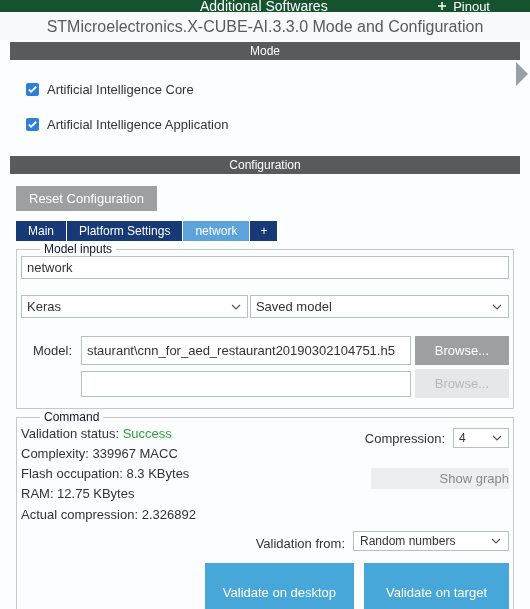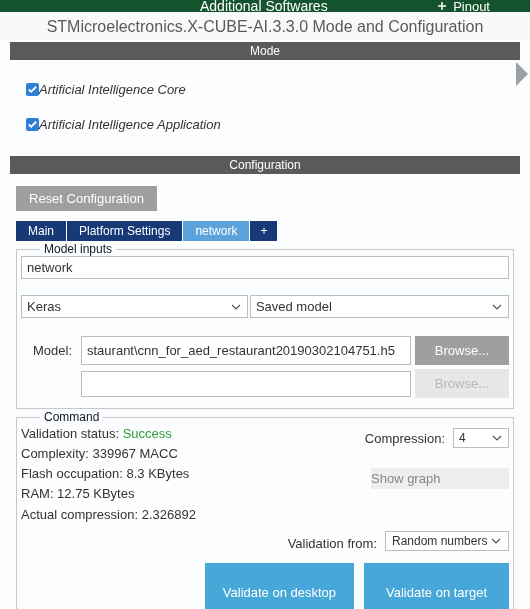--- a/index.html
+++ b/index.html
@@ -3,21 +3,21 @@
 <meta charset="utf-8">
 <style>
   * { box-sizing: border-box; margin: 0; padding: 0; font-family: Arial, sans-serif; }
   body { width: 530px; height: 609px; background: #fcfdfe; overflow: hidden; }
   .topbar { background: #14532d; color: #fff; height: 12px; font-size: 14px; display: flex; align-items: center; justify-content: space-between; padding: 0 40px 0 200px; overflow: hidden; }
   .pinout { display: flex; align-items: center; font-size: 13px; gap: 6px; }
   .subtitle { background: #f7f9fa; color: #5a5a5a; font-size: 16px; text-align: center; padding: 6px 0 4px; }
   .outer { padding: 0 10px; }
   .band { background: #595a5c; color: #fff; font-size: 12px; text-align: center; padding: 2px 0; margin-top: 2px; }
   .mode-box { padding: 14px 16px 12px; }
-  .check-row { display: flex; align-items: center; margin: 8px 0 20px; font-size: 13px; color: #333; font-style: italic; }
+  .check-row { display: flex; align-items: center; gap: 8px; margin: 8px 0 20px; font-size: 13px; color: #333; }
   .check-row:last-child { margin-bottom: 10px; }
   .checkbox { width: 13px; height: 13px; background: #2f7fd6; display: inline-flex; align-items: center; justify-content: center; border-radius: 2px; }
   .checkbox svg { width: 11px; height: 11px; }
   .config-area { padding: 0 6px; margin-top: 6px; }
   .reset-btn { background: #9e9fa0; color: #fff; font-size: 13px; padding: 5px 13px; border: none; margin: 6px 0 6px 0; display: inline-block; }
   .tabs { display: flex; margin-top: 4px; }
   .tab { font-size: 12px; color: #fff; padding: 3px 12px; border-right: 1px solid #fff; cursor: pointer; }
   .tab.dark { background: #173976; }
   .tab.light { background: #5da3db; }
   .tab.plus { background: #173976; padding: 3px 10px; }
@@ -31,24 +31,24 @@
   .model-label { font-size: 13px; color: #333; width: 56px; padding-left: 12px; }
   .model-input { flex: 1; border: 1px solid #b8bfc4; font-size: 13px; padding: 6px 5px; background: #fff; color: #333; overflow: hidden; white-space: nowrap; }
   .browse-btn { background: #9e9fa0; color: #fff; font-size: 13px; padding: 7px 20px; border: none; }
   .browse-btn.disabled { background: #e6e7e8; color: #b8b8b8; }
   .stats { display: flex; gap: 20px; }
   .stats-left { font-size: 13px; color: #333; line-height: 1.55; }
   .stats-left .success { color: #2fa03c; }
   .stats-right { margin-left: auto; display: flex; flex-direction: column; align-items: flex-end; gap: 6px; padding-top: 4px; }
   .comp-row { display: flex; align-items: center; gap: 8px; font-size: 13px; color: #333; }
   .comp-select { border: 1px solid #b8bfc4; width: 56px; padding: 2px 5px; display: flex; justify-content: space-between; align-items: center; font-size: 12px; background: #fff; }
-  .btn-grey { background: #eceeef; color: #888; font-size: 13px; border: none; padding: 3px 0; width: 138px; text-align: left; margin-top: 14px; }
+  .btn-grey { background: #eceeef; color: #888; font-size: 13px; border: none; padding: 3px 0; width: 138px; text-align: right; margin-top: 14px; }
   .btn-blue { background: #3f91d6; color: #fff; font-size: 13px; border: none; padding: 3px 0; width: 138px; text-align: center; }
   .valfrom-row { display: flex; align-items: flex-end; justify-content: flex-end; gap: 8px; font-size: 13px; color: #333; margin-top: 6px; }
-  .valfrom-select { border: 1px solid #b8bfc4; padding: 2px 6px; width: 124px; display: flex; justify-content: space-between; align-items: center; font-size: 12px; background: #fff; }
+  .valfrom-select { border: 1px solid #b8bfc4; padding: 2px 6px; width: 156px; display: flex; justify-content: space-between; align-items: center; font-size: 12px; background: #fff; }
   .validate-row { display: flex; justify-content: flex-end; gap: 10px; margin-top: 12px; }
   .btn-cyan { background: #46a7d8; color: #fff; font-size: 13px; border: none; padding: 6px 18px; }
   .btn-cyan2 { background: #46a7d8; color: #fff; font-size: 13px; border: none; padding: 22px 22px; }
   .bottom-bar { margin: 8px 10px 0; height: 16px; border: 1px solid #7ab6db; background: #fff; }
   .triangle-hint { position: absolute; right: 2px; top: 20px; width: 0; height: 0; border-left: 12px solid #9aa0a4; border-top: 12px solid transparent; border-bottom: 12px solid transparent; }
 </style>
 </head>
 <body>
 
 <div class="topbar">

